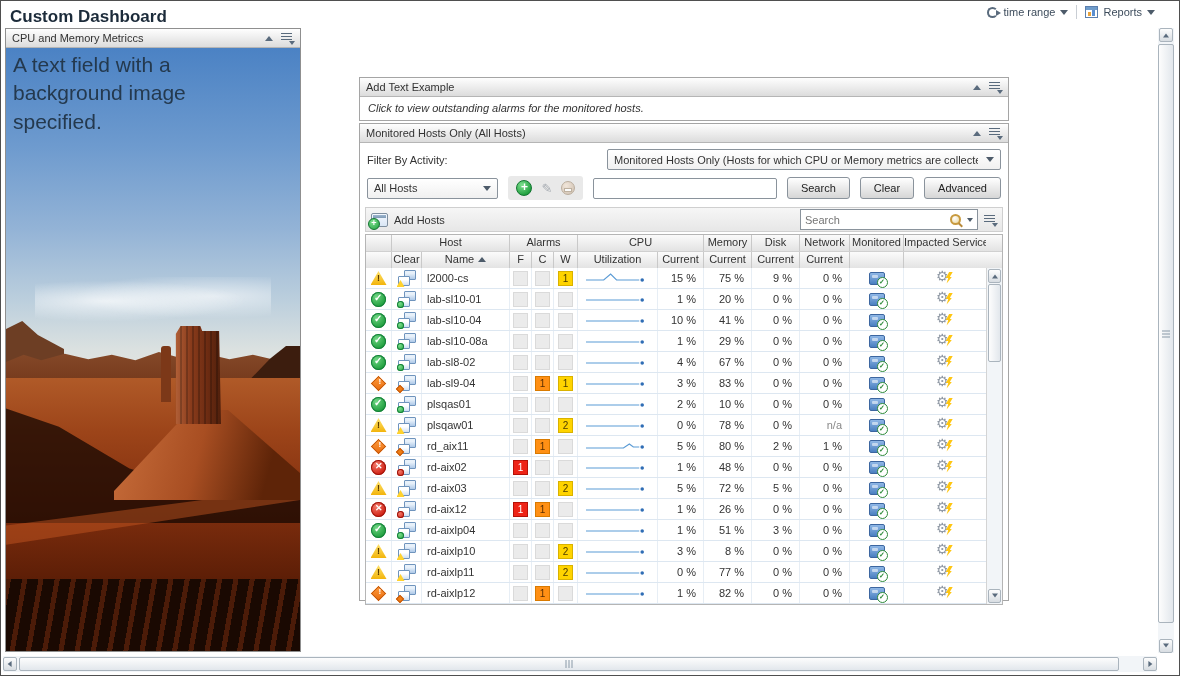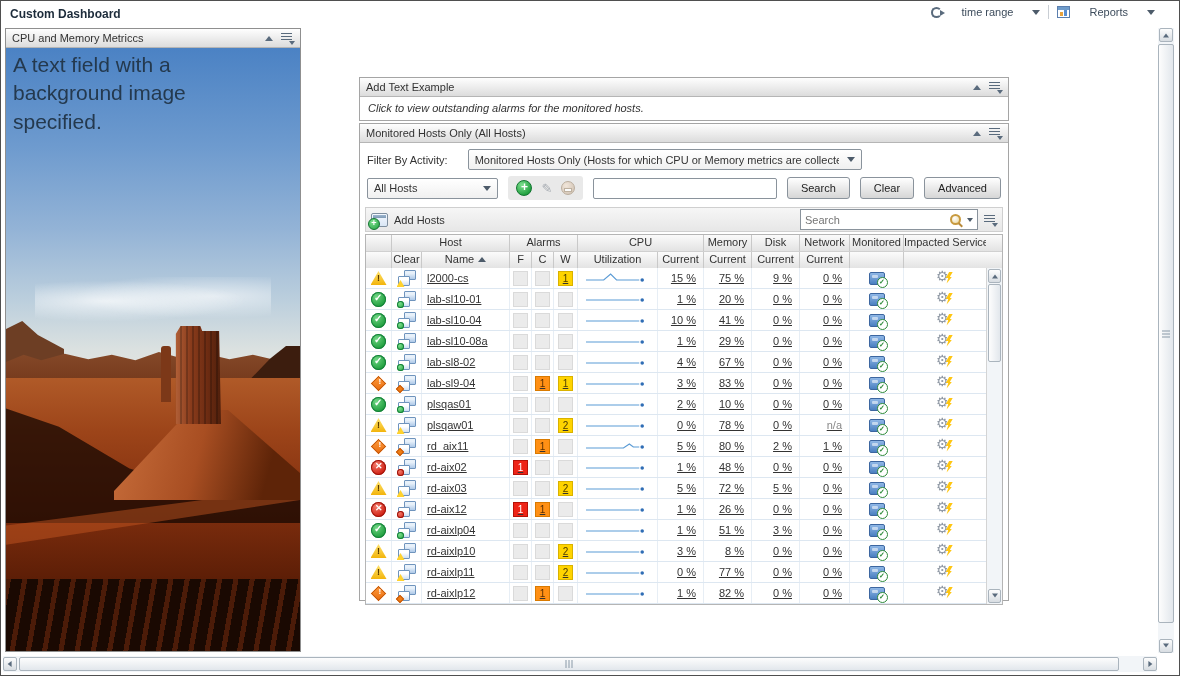--- a/index.html
+++ b/index.html
@@ -2,23 +2,23 @@
 <html><head>
 <meta charset="utf-8">
 <style>
   *{box-sizing:border-box;margin:0;padding:0;}
   html,body{width:1180px;height:676px;}
   body{font-family:"Liberation Sans",sans-serif;font-size:11px;color:#333;background:#fff;}
   .window{position:relative;width:1180px;height:676px;border:1px solid #4f4f4f;background:#fff;overflow:hidden;}
 
   
   .topbar{position:absolute;left:0;top:0;right:0;height:26px;background:#fff;}
-  .app-title{position:absolute;left:9px;top:6px;font-weight:bold;font-size:12px;color:#1c2b3a;}
+  .app-title{position:absolute;left:9px;top:6px;font-weight:bold;font-size:17px;color:#1c2b3a;}
   .topbar-right{position:absolute;right:24px;top:4px;display:flex;align-items:center;gap:8px;}
-  .tr-item{display:flex;align-items:center;gap:19px;color:#3d4c5c;cursor:pointer;}
+  .tr-item{display:flex;align-items:center;gap:5px;color:#3d4c5c;cursor:pointer;}
   .vsep{width:1px;height:14px;background:#c9ced4;display:inline-block;}
   .clock-icon{position:relative;width:11px;height:11px;border:2px solid #5a6b7d;border-radius:50%;display:inline-block;border-right-color:transparent;}
   .clock-icon::after{content:"";position:absolute;right:-5px;top:1px;border-top:3px solid transparent;border-bottom:3px solid transparent;border-left:5px solid #5a6b7d;}
   .report-icon{position:relative;width:13px;height:12px;border:1px solid #5b7fae;background:#fff;display:inline-block;}
   .report-icon::before{content:"";position:absolute;left:0;top:0;right:0;height:3px;background:#6f9ccb;}
   .report-icon::after{content:"";position:absolute;left:2px;bottom:1px;width:3px;height:4px;background:#e8a33d;box-shadow:4px 0 0 #5b8fd0,4px -2px 0 #5b8fd0;}
   .dd{width:0;height:0;border-left:4px solid transparent;border-right:4px solid transparent;border-top:5px solid #4d5b6a;display:inline-block;}
 
   
   .panel{position:absolute;border:1px solid #a5a5a5;background:#fff;}
@@ -56,21 +56,21 @@
   .fg-dark{position:absolute;left:0;bottom:0;width:100%;height:72px;background:#1a0902;}
   .fg-dark::after{content:"";position:absolute;inset:0;background:repeating-linear-gradient(100deg,rgba(150,55,18,.4) 0 5px,transparent 5px 16px);}
   .scene-text{position:absolute;left:7px;top:3px;right:24px;font-size:21px;line-height:1.35;color:#24394e;}
 
   
   .text-panel{left:358px;top:76px;width:650px;height:44px;}
   .text-content{padding:5px 8px;font-style:italic;color:#333;}
 
   
   .hosts-panel{left:358px;top:122px;width:650px;height:478px;}
-  .filter-row{display:flex;align-items:center;gap:20px;padding:6px 7px 4px;}
+  .filter-row{display:flex;align-items:center;gap:20px;padding:6px 7px 4px;justify-content:space-between;}
   .selectbox{display:flex;align-items:center;height:21px;border:1px solid #8a939c;border-radius:2px;background:linear-gradient(#fff,#f0f0f0);padding:0 6px;gap:8px;cursor:pointer;}
   .selectbox .sval{flex:1;white-space:nowrap;overflow:hidden;}
   .filter-select{width:394px;}
   .scope-select{width:133px;}
   .toolbar-row{display:flex;align-items:center;gap:10px;padding:2px 7px 4px;}
   .icon-tray{display:flex;align-items:center;gap:9px;background:#e9e9e9;border-radius:3px;padding:3px 8px;height:24px;}
   .add-circle{width:16px;height:16px;border-radius:50%;background:radial-gradient(circle at 35% 30%,#7ee08f,#1f9e3d 75%);border:1px solid #127530;color:#fff;font-weight:bold;font-size:12px;line-height:13px;text-align:center;display:inline-block;cursor:pointer;}
   .edit-icon{font-size:13px;color:#a7acb2;cursor:default;}
   .edit-icon::before{content:"✎";}
   .del-icon{width:14px;height:14px;border-radius:50%;background:radial-gradient(circle at 35% 30%,#f3e6d8,#c9b8a6);border:1px solid #b3a491;position:relative;display:inline-block;opacity:.85;}
@@ -91,21 +91,21 @@
   .dd-sm{width:0;height:0;border-left:3px solid transparent;border-right:3px solid transparent;border-top:4px solid #4d5b6a;display:inline-block;}
 
   
   .table{margin:2px 5px 0;border:1px solid #b5b5b5;}
   .g-row,.s-row{display:grid;grid-template-columns:26px 118px 68px 126px 48px 48px 50px 54px 1fr;padding-right:16px;background:linear-gradient(#fbfbfb,#e3e3e3);}
   .s-row{grid-template-columns:26px 30px 88px 22px 22px 24px 80px 46px 48px 48px 50px 54px 1fr;border-top:1px solid #d0d0d0;}
   .hcell{height:16px;line-height:15px;text-align:center;border-right:1px solid #c9c9c9;color:#333;white-space:nowrap;overflow:hidden;}
   .hcell:last-child{border-right:none;}
   .sort{display:inline-block;width:0;height:0;border-left:4px solid transparent;border-right:4px solid transparent;border-bottom:5px solid #4d5b6a;margin-left:4px;vertical-align:1px;}
   .tbody{display:flex;}
-  .rows{flex:1;background:#1d4ed8;text-decoration:underline;}
+  .rows{flex:1;background:#1d4ed8;}
   .trow{display:grid;grid-template-columns:26px 30px 88px 22px 22px 24px 80px 46px 48px 48px 50px 54px 1fr;height:21px;border-bottom:1px solid #dde7f1;background:#fff;cursor:pointer;}
   .cell{display:flex;align-items:center;border-right:1px solid #e7eef5;overflow:hidden;}
   .cell:last-child{border-right:none;}
   .c-status,.c-type,.c-mon,.c-imp,.c-al{justify-content:center;}
   .c-name{padding-left:5px;}
   .num{justify-content:flex-end;padding-right:7px;}
   .muted{color:#888;}
 
   .st{display:inline-block;width:15px;height:15px;position:relative;}
   .st-normal{background:radial-gradient(circle at 35% 30%,#6fd683,#1f9e3d 72%);border-radius:50%;box-shadow:inset 0 0 0 1px #15803a;}

